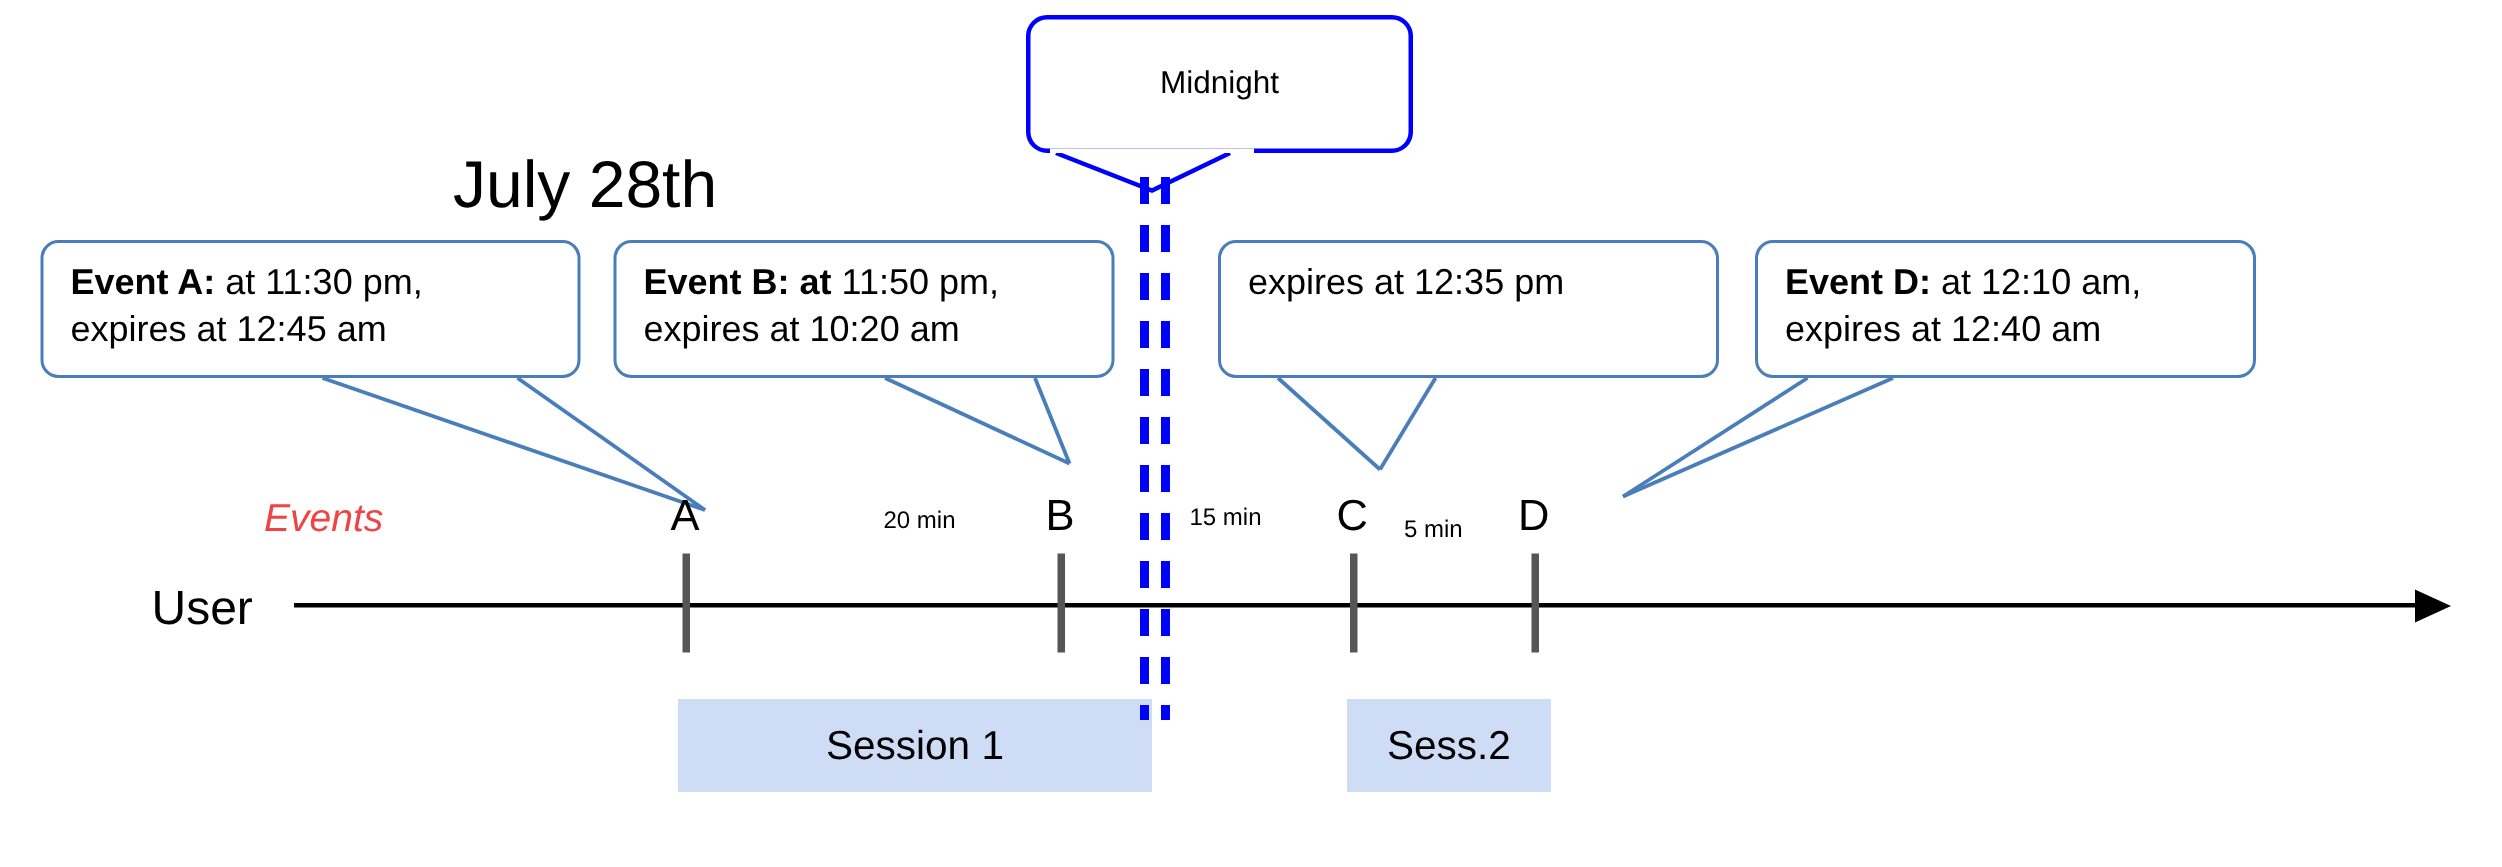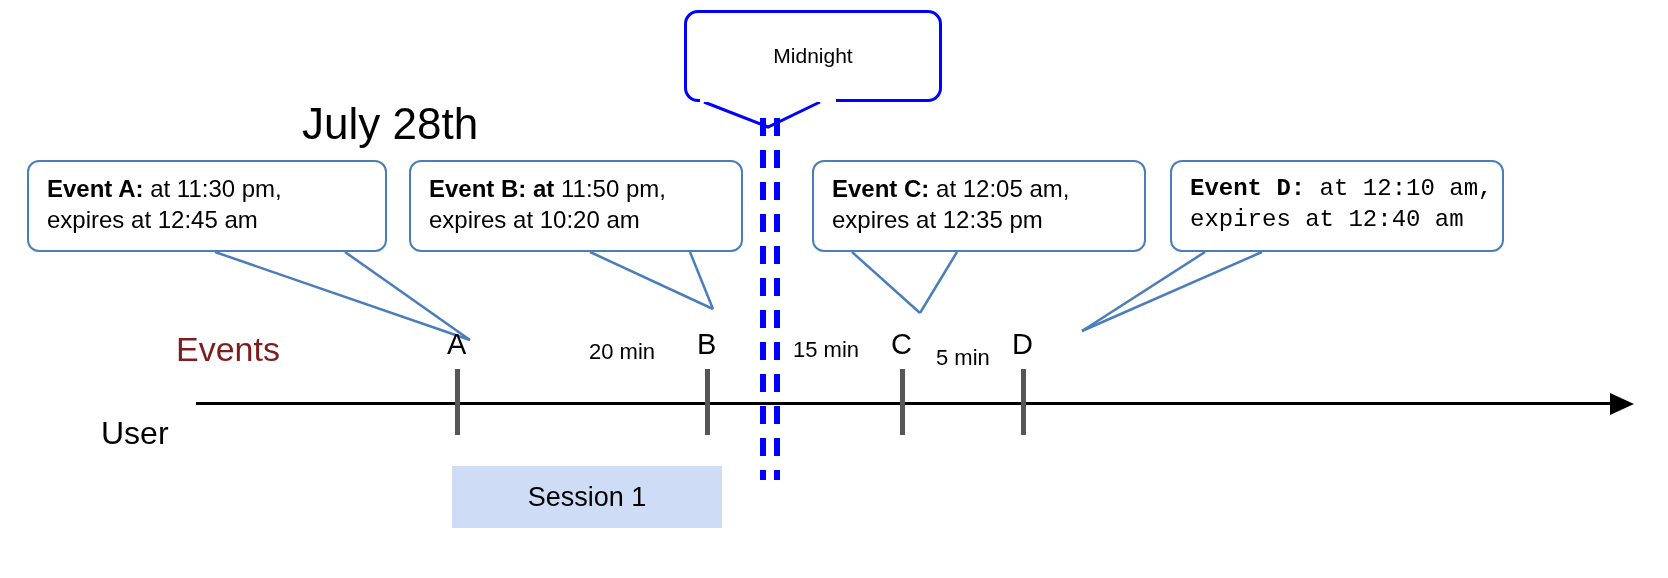--- a/index.html
+++ b/index.html
@@ -64,47 +64,47 @@
     border-bottom: 11px solid transparent;
     border-left: 24px solid #000000;
     z-index: 2;
   }
   .axis-name {
     position: absolute;
     font-size: 32px;
     color: #000000;
     white-space: nowrap;
     z-index: 3;
-    margin-top: 28px;
   }
   .row-name {
     position: absolute;
-    font-size: 34px;
-    color: #7f1d1d;
-    white-space: nowrap;
-    z-index: 3;
+    font-size: 26px;
+    color: #ef4444;
+    white-space: nowrap;
+    z-index: 3;
+    font-style: italic;
   }
 
   
   .tick {
     position: absolute;
     width: 5px;
     background: #565656;
     z-index: 3;
   }
   .tick-label {
     position: absolute;
     font-size: 29px;
     color: #000000;
     white-space: nowrap;
     z-index: 3;
   }
   .gap-label {
     position: absolute;
-    font-size: 22px;
+    font-size: 16px;
     color: #000000;
     white-space: nowrap;
     z-index: 3;
   }
 
   
   .midnight-dash {
     position: absolute;
     width: 6px;
     z-index: 5;
@@ -169,25 +169,24 @@
     <span class="ln"><b>Event A:</b><span> at 11:30 pm,</span></span>
     <span class="ln">expires at 12:45 am</span>
   </div>
 
   <div class="callout" style="left:409px; top:160px; width:334px; height:92px;">
     <span class="ln"><b>Event B: at</b><span> 11:50 pm,</span></span>
     <span class="ln">expires at 10:20 am</span>
   </div>
 
   <div class="callout" style="left:812px; top:160px; width:334px; height:92px;">
-    <span class="ln"><b>Event C:</b><span> at 12:05 am,</span></span>
     <span class="ln">expires at 12:35 pm</span>
   </div>
 
-  <div class="callout" style="left:1170px; top:160px; width:334px; height:92px;font-family:Liberation Mono, monospace;">
+  <div class="callout" style="left:1170px; top:160px; width:334px; height:92px;">
     <span class="ln"><b>Event D:</b><span>  at 12:10 am,</span></span>
     <span class="ln">expires at 12:40 am</span>
   </div>
 
   <div class="row-name" style="left:176px; top:330px;">Events</div>
   <div class="axis-name" style="left:101px; top:387px;">User</div>
 
   <div id="axis-line" style="left:196px; top:402px; width:1416px;"></div>
   <div id="axis-arrow" style="left:1610px; top:393px;"></div>
 
@@ -203,17 +202,20 @@
   <div class="tick" style="left:1021px; top:369px; height:66px;"></div>
   <div class="tick-label" style="left:1012px; top:328px;">D</div>
 
   <div class="gap-label" style="left:589px; top:339px;">20 min</div>
   <div class="gap-label" style="left:793px; top:337px;">15 min</div>
   <div class="gap-label" style="left:936px; top:345px;">5 min</div>
 
   <div class="midnight-dash" style="left:760px; top:118px; height:362px;"></div>
   <div class="midnight-dash" style="left:774px; top:118px; height:362px;"></div>
 
-  <div class="session" style="left:452px; top:466px; width:270px; height:62px;">
+  <div class="session" style="left:452px; top:466px; width:316px; height:62px;">
     <span>Session 1</span>
   </div>
+  <div class="session" style="left:898px; top:466px; width:136px; height:62px;">
+    <span>Sess.2</span>
+  </div>
 
 </div>
 
 </body></html>

